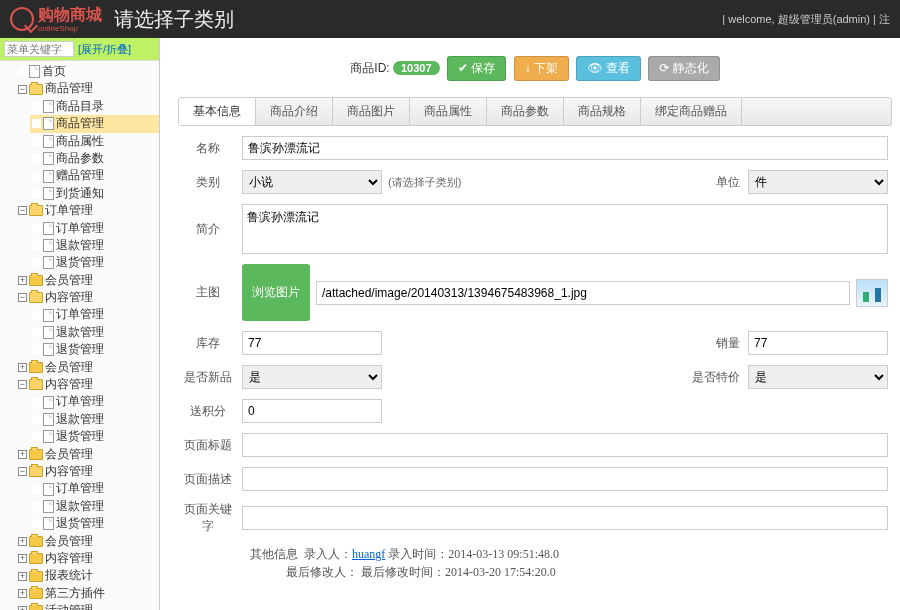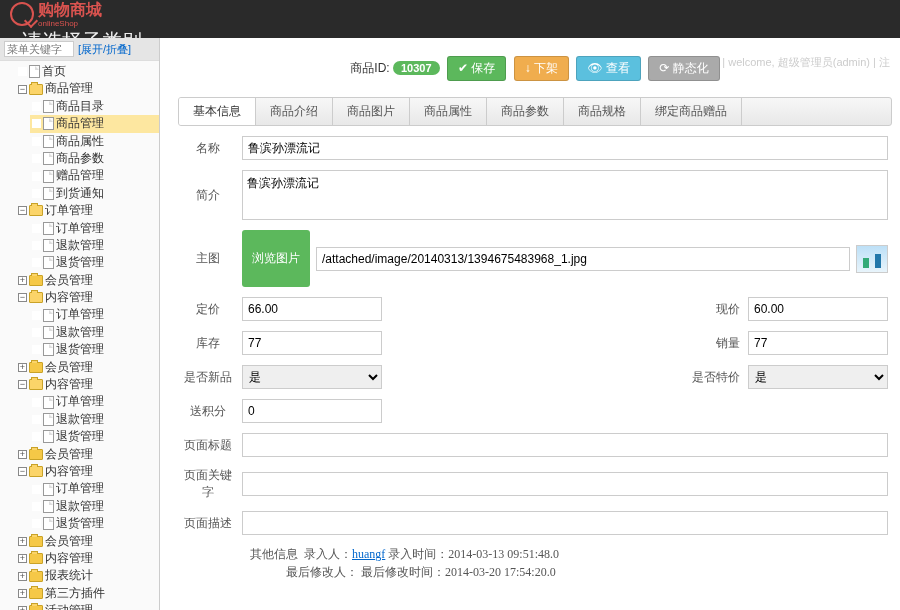--- a/index.html
+++ b/index.html
@@ -1,28 +1,28 @@
 <!DOCTYPE html>
 <html><head>
 <meta charset="utf-8">
 <style>
 * { box-sizing: border-box; margin: 0; padding: 0; }
 body { font-family: "Microsoft YaHei", Arial, sans-serif; font-size: 12px; color: #333; background: #fff; width: 900px; height: 610px; overflow: hidden; }
-.header { background: #2a2a2a; color: #fff; height: 38px; display: flex; align-items: flex-start; padding: 0 10px; flex-direction: column; }
+.header { background: #2a2a2a; color: #fff; height: 38px; display: flex; align-items: center; padding: 0 10px; }
 .logo { display: flex; align-items: center; gap: 4px; }
 .logo-icon { width: 24px; height: 24px; border: 2px solid #d9534f; border-radius: 50%; position: relative; }
 .logo-icon::after { content: ""; position: absolute; width: 8px; height: 8px; border: 2px solid #d9534f; border-top: none; border-left: none; transform: rotate(45deg); right: -4px; bottom: -2px; }
 .logo-text { color: #d9534f; font-size: 16px; font-weight: bold; }
 .logo-sub { font-size: 8px; color: #d9534f; margin-top: -2px; }
 .sys-title { font-size: 20px; margin-left: 12px; color: #eee; }
 .header-right { margin-left: auto; font-size: 11px; color: #ccc; }
 .header-right a { color: #ccc; text-decoration: none; }
 .layout { display: flex; height: 572px; }
 .sidebar { width: 160px; border-right: 1px solid #ccc; background: #fafafa; overflow: hidden; }
-.sidebar-search { padding: 3px 4px; border-bottom: 1px solid #ddd; display: flex; align-items: center; gap: 4px; background: #e5e5e5; }
+.sidebar-search { padding: 3px 4px; border-bottom: 1px solid #ddd; display: flex; align-items: center; gap: 4px; background: #bef264; }
 .sidebar-search input { width: 70px; font-size: 11px; padding: 1px 2px; border: 1px solid #ccc; }
 .sidebar-search a { color: #0066cc; font-size: 11px; text-decoration: none; }
 .tree { padding: 2px 0 2px 2px; font-size: 12px; line-height: 1.45; }
 .tree ul { list-style: none; padding-left: 14px; }
 .tree li { white-space: nowrap; position: relative; }
 .tree .node { display: flex; align-items: center; gap: 2px; cursor: pointer; padding: 0 2px; }
 .tree .node.selected { background: #fde7a0; }
 .toggle { width: 9px; height: 9px; border: 1px solid #888; font-size: 9px; line-height: 7px; text-align: center; color: #555; display: inline-block; background: #fff; }
 .toggle.empty { border: none; }
 .folder-icon { width: 14px; height: 11px; background: #fbd469; border: 1px solid #c9a227; border-radius: 1px; display: inline-block; position: relative; }
@@ -343,35 +343,36 @@
         <div class="tab">商品规格</div>
         <div class="tab">绑定商品赠品</div>
       </div>
 
     <div class="form">
       <div class="row">
         <div class="lbl">名称</div>
         <input class="ipt ipt-full" value="鲁滨孙漂流记" style="">
       </div>
       <div class="row">
+        <div class="lbl">类别</div>
+        <select class="sel" style="width:140px"><option>小说</option></select>
+        <span class="hint">(请选择子类别)</span>
+        <div style="flex:1"></div>
+        <div class="lbl2">单位</div>
+        <select class="sel" style="width:140px"><option>件</option></select>
+      </div>
+      <div class="row">
         <div class="lbl">简介</div>
         <textarea class="textarea" style="">鲁滨孙漂流记</textarea>
       </div>
       <div class="row">
         <div class="lbl">主图</div>
         <span class="browse-btn">浏览图片</span>
         <input class="ipt" style="flex: 1 1 0%; margin-left: 6px;" value="/attached/image/20140313/1394675483968_1.jpg">
         <div class="thumb"></div>
-      </div>
-      <div class="row">
-        <div class="lbl">定价</div>
-        <input class="ipt ipt-med" value="66.00" style="">
-        <div style="flex:1"></div>
-        <div class="lbl2">现价</div>
-        <input class="ipt ipt-med" value="60.00" style="">
       </div>
       <div class="row">
         <div class="lbl">库存</div>
         <input class="ipt ipt-med" value="77" style="">
         <div style="flex:1"></div>
         <div class="lbl2">销量</div>
         <input class="ipt ipt-med" value="77" style="">
       </div>
       <div class="row">
         <div class="lbl">是否新品</div>
@@ -382,25 +383,25 @@
       </div>
       <div class="row">
         <div class="lbl">送积分</div>
         <input class="ipt ipt-med" value="0" style="">
       </div>
       <div class="row">
         <div class="lbl">页面标题</div>
         <input class="ipt ipt-full" style="">
       </div>
       <div class="row">
+        <div class="lbl">页面描述</div>
+        <input class="ipt ipt-full" style="">
+      </div>
+      <div class="row">
         <div class="lbl">页面关键字</div>
-        <input class="ipt ipt-full" style="">
-      </div>
-      <div class="row">
-        <div class="lbl">页面描述</div>
         <input class="ipt ipt-full" style="">
       </div>
       <div class="meta">
         <span>其他信息</span>&nbsp;
         <span>录入人：</span><a href="#">huangf</a>
         <span>录入时间：</span><span>2014-03-13 09:51:48.0</span><br>
         &nbsp;&nbsp;&nbsp;&nbsp;&nbsp;&nbsp;&nbsp;&nbsp;&nbsp;&nbsp;&nbsp;
         <span>最后修改人：</span>
         <span>最后修改时间：</span><span>2014-03-20 17:54:20.0</span>
       </div>

